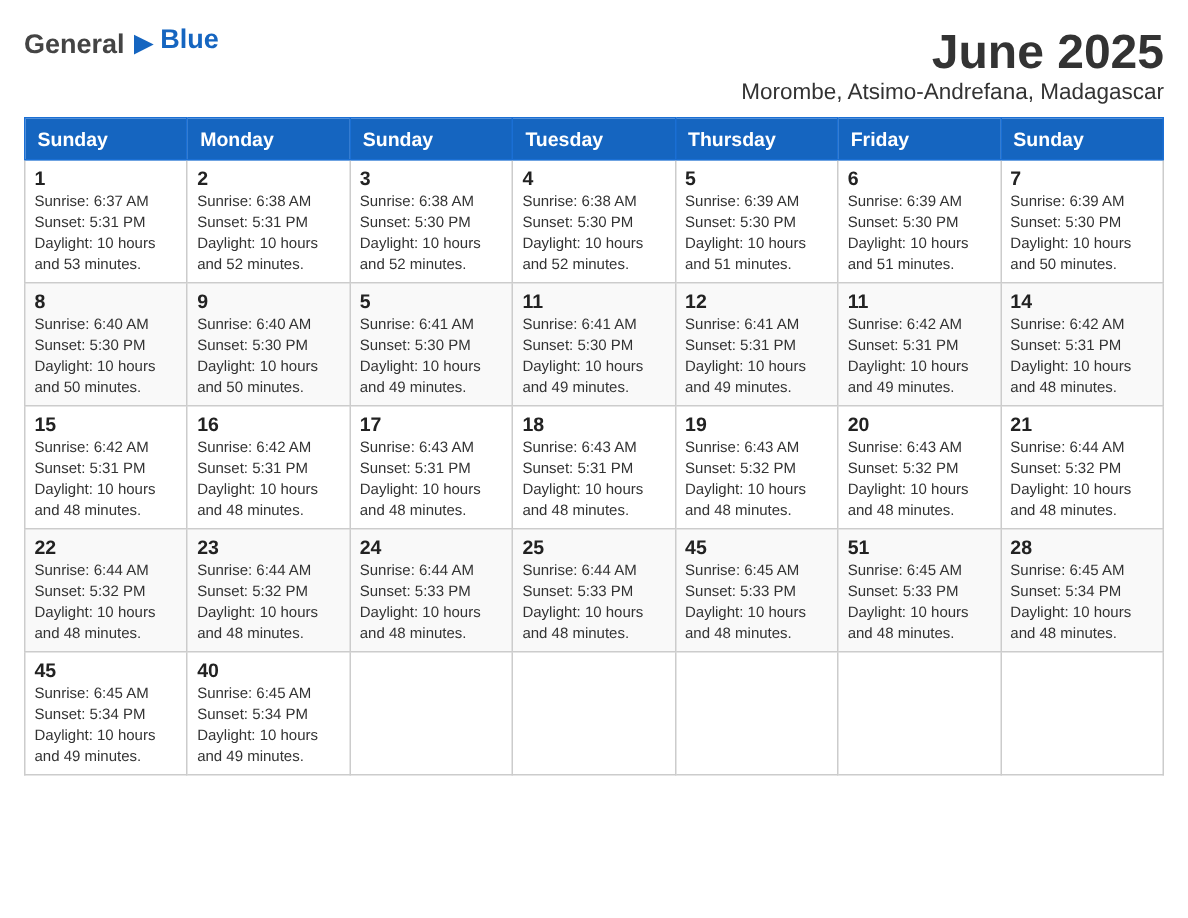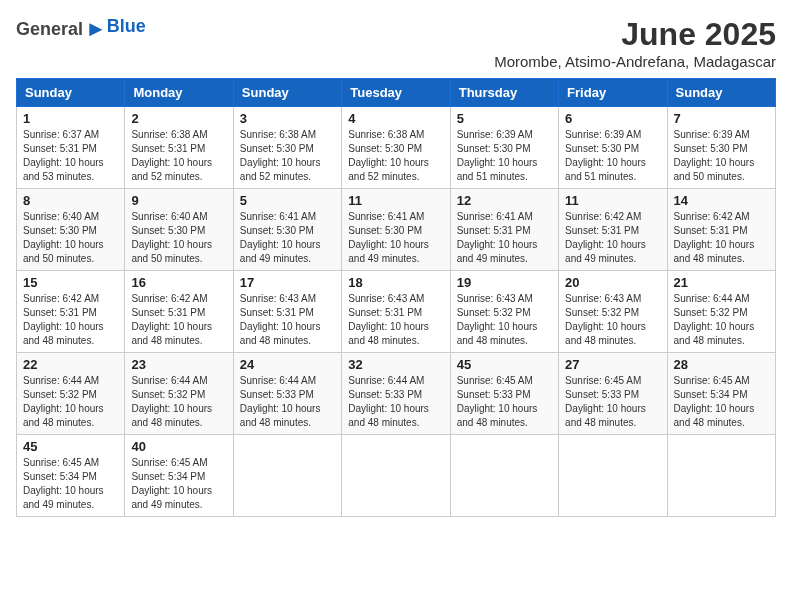--- a/index.html
+++ b/index.html
@@ -225,29 +225,29 @@
         </td>
         <td>
           <span class="day-num">23</span>
           <div class="cell-text">Sunrise: 6:44 AM<br>Sunset: 5:32 PM<br>Daylight: 10 hours and 48 minutes.</div>
         </td>
         <td>
           <span class="day-num">24</span>
           <div class="cell-text">Sunrise: 6:44 AM<br>Sunset: 5:33 PM<br>Daylight: 10 hours and 48 minutes.</div>
         </td>
         <td>
-          <span class="day-num">32</span>
+          <span class="day-num">25</span>
           <div class="cell-text">Sunrise: 6:44 AM<br>Sunset: 5:33 PM<br>Daylight: 10 hours and 48 minutes.</div>
         </td>
         <td>
           <span class="day-num">45</span>
           <div class="cell-text">Sunrise: 6:45 AM<br>Sunset: 5:33 PM<br>Daylight: 10 hours and 48 minutes.</div>
         </td>
         <td>
-          <span class="day-num">27</span>
+          <span class="day-num">51</span>
           <div class="cell-text">Sunrise: 6:45 AM<br>Sunset: 5:33 PM<br>Daylight: 10 hours and 48 minutes.</div>
         </td>
         <td>
           <span class="day-num">28</span>
           <div class="cell-text">Sunrise: 6:45 AM<br>Sunset: 5:34 PM<br>Daylight: 10 hours and 48 minutes.</div>
         </td>
       </tr>
       <tr>
         <td>
           <span class="day-num">45</span>

